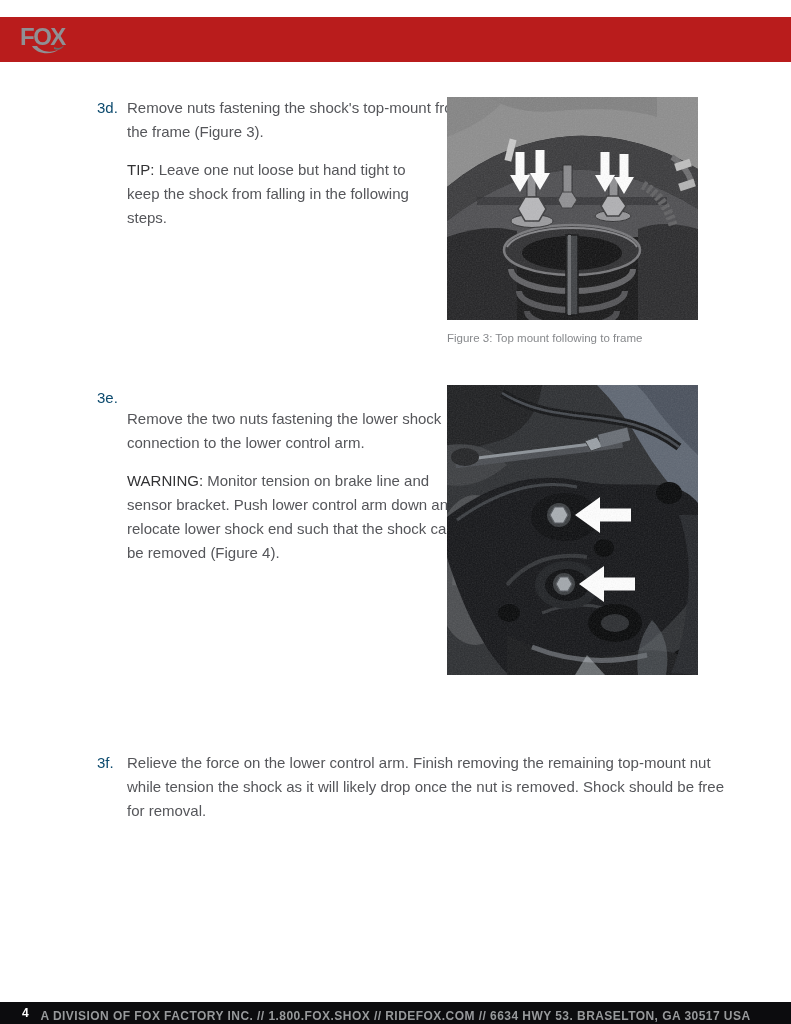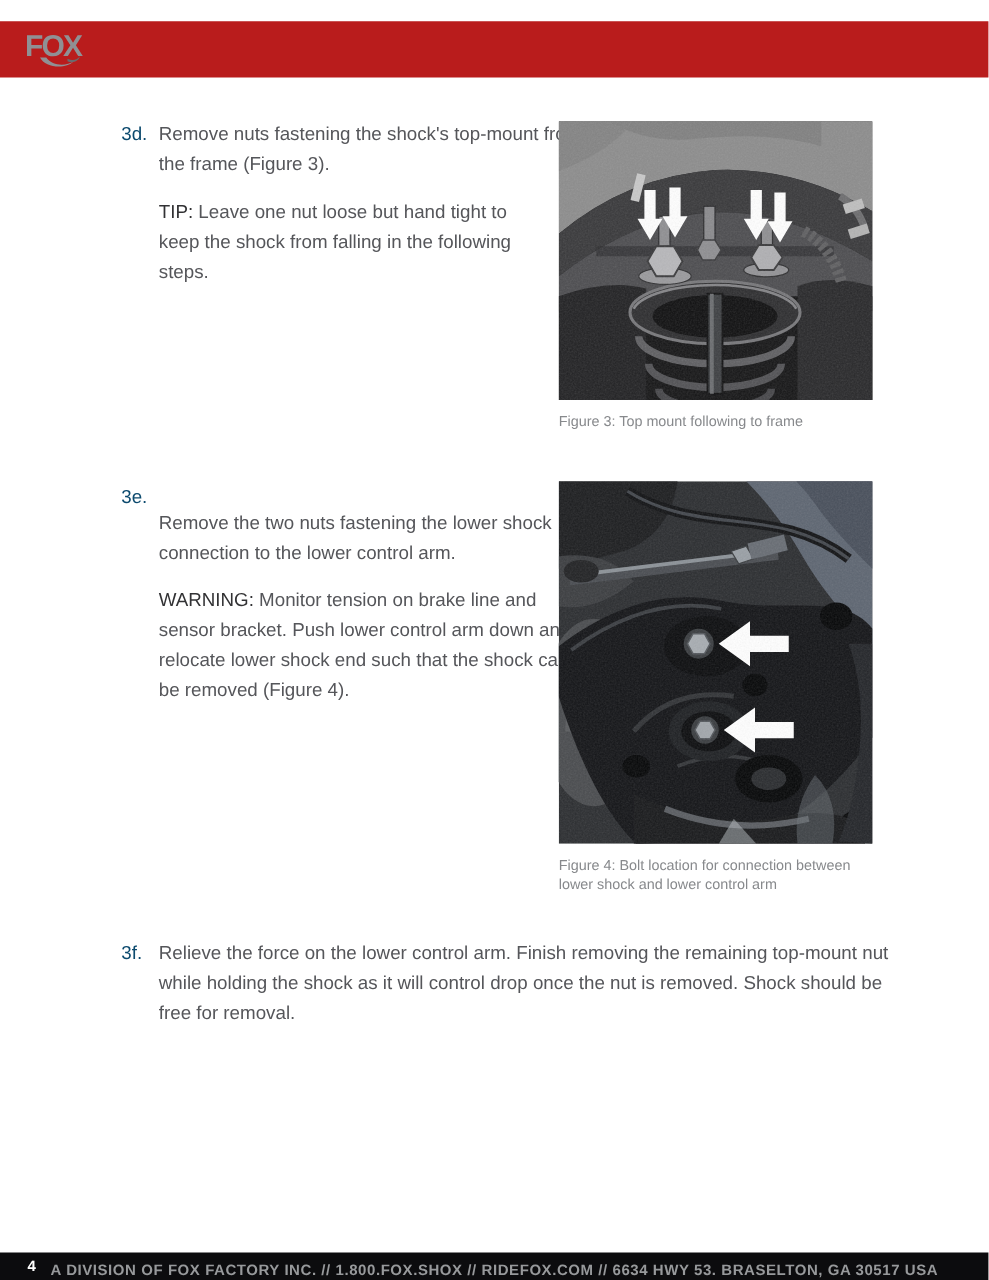--- a/index.html
+++ b/index.html
@@ -220,25 +220,24 @@
       <path d="M60,250 q60,30 120,18 q40,-8 65,8 v14 H60 Z" fill="#191a1c"></path>
       <path d="M85,262 q55,22 115,8" stroke="#8f959c" stroke-width="5" fill="none" opacity="0.55"></path>
       <path d="M205,235 q20,20 14,55 h-28 q-4,-30 14,-55" fill="#6f757c" opacity="0.45"></path>
       <path d="M140,270 l18,20 h-30 Z" fill="#babfc4" opacity="0.5"></path>
 
       <path d="M232,130 q14,40 8,90 q-4,40 -16,68 l27,2 V130 Z" fill="#24262a"></path>
 
       <rect x="0" y="0" width="251" height="290" filter="url(#grain4)" opacity="0.15"></rect>
     </svg>
   </div>
-  <div class="caption cap4">Figure 4: Bolt location for connection between lower shock and lower control arm</div>
 
   <div class="step-label lbl-3f">3f.</div>
   <div class="step-body body-3f">
-    <p>Relieve the force on the lower control arm. Finish removing the remaining top-mount nut while holding the shock as it will control drop once the nut is removed. Shock should be free for removal.</p>
+    <p>Relieve the force on the lower control arm. Finish removing the remaining top-mount nut while tension the shock as it will likely drop once the nut is removed. Shock should be free for removal.</p>
   </div>
 
   <div class="footbar">
     <span class="page-num">4</span>
     <div class="foot-text">A DIVISION OF FOX FACTORY INC. // 1.800.FOX.SHOX // RIDEFOX.COM // 6634 HWY 53. BRASELTON, GA 30517 USA</div>
   </div>
 
 </div>
 
 </body></html>

